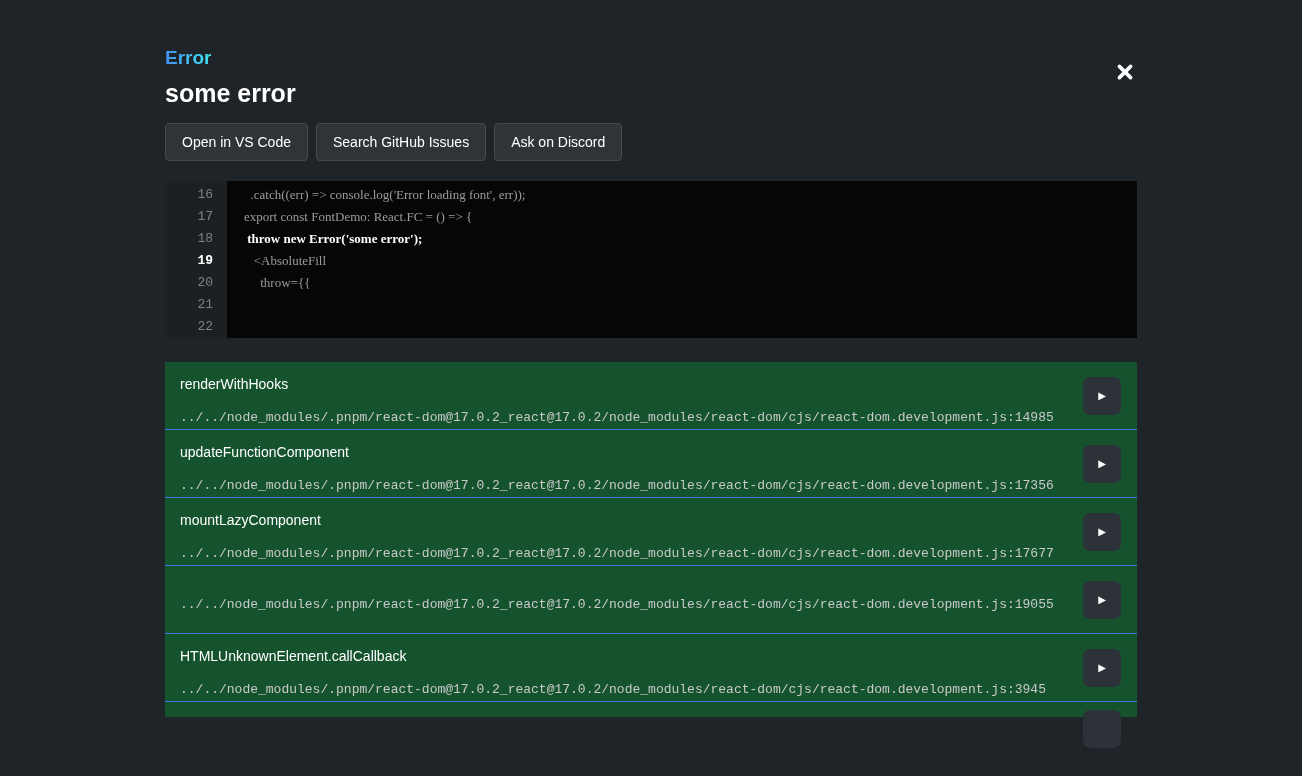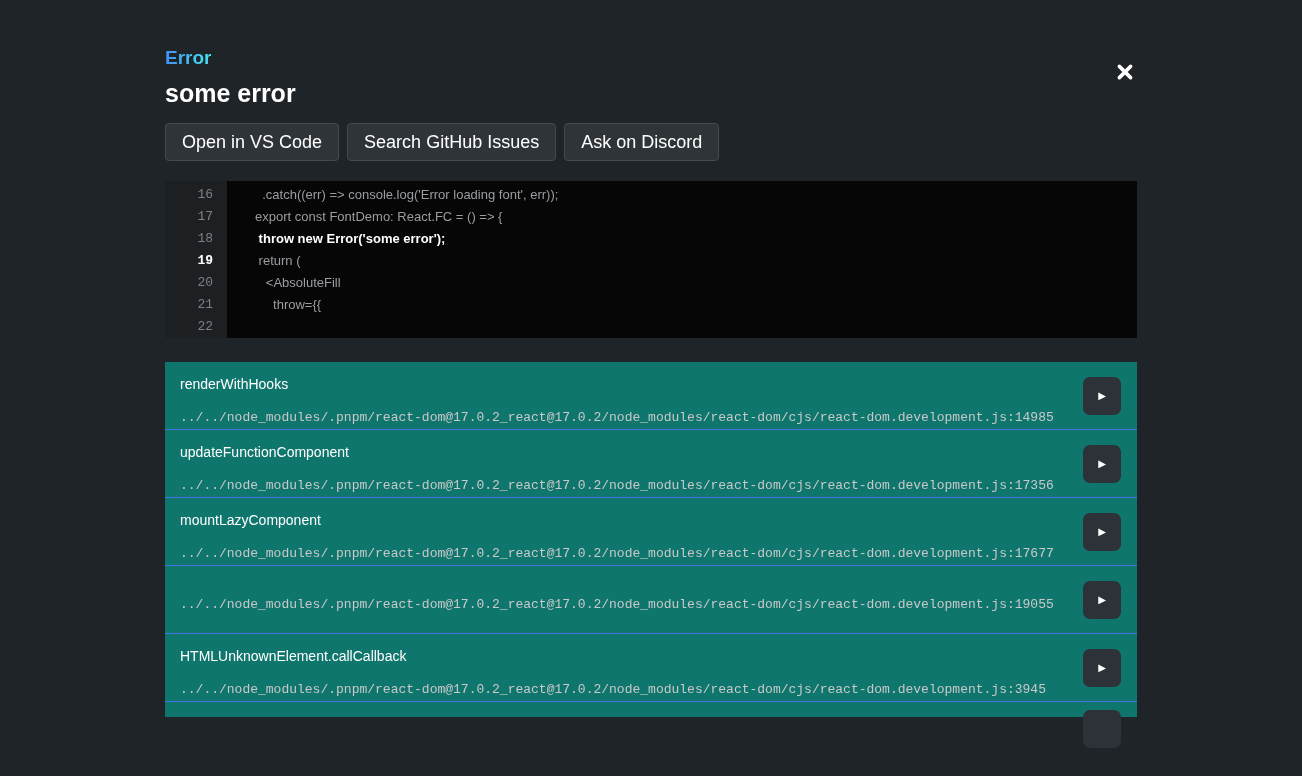--- a/index.html
+++ b/index.html
@@ -27,21 +27,21 @@
     position: absolute; top: 61px; right: 165px;
     width: 24px; height: 24px; background: transparent; border: none;
     cursor: pointer; display: flex; align-items: center; justify-content: center;
   }
 
   
   .actions { margin-top: 16px; display: flex; gap: 8px; }
   .action-btn {
     height: 38px; padding: 0 16px;
     background: #2f3439; border: 1px solid #46494e; border-radius: 4px;
-    color: #fff; font-size: 18px; font-family: "Liberation Sans", sans-serif;
+    color: #fff; font-size: 14px; font-family: "Liberation Sans", sans-serif;
     cursor: pointer; line-height: 36px;
   }
 
   
   .code-frame { margin-top: 20px; background: #000; }
   .code-header { position: relative; height: 62px; padding: 14px 15px 0; border-bottom: 1px solid #4673e4; }
   .fn-name { font-size: 15px; color: #fff; line-height: 18px; }
   .fn-loc { margin-top: 4px; font-family: "Liberation Mono", monospace; font-size: 13px; color: #9b9b9b; line-height: 16px; }
 
   .icon-btn {
@@ -54,28 +54,28 @@
   }
 
   .code-body { height: 157px; overflow: hidden; display: flex; background: #060606; }
   .gutter { width: 62px; flex: none; background: #1d2023; padding-top: 3px; }
   .codecol { flex: 1; padding-top: 3px; }
   .line-no {
     font-family: "Liberation Mono", monospace; font-size: 13px; line-height: 22px;
     color: #7d8084; text-align: right; padding-right: 14px;
   }
   .line-code {
-    font-family: Liberation Sans, sans-serif; font-size: 13px; line-height: 22px;
-    color: #9a9da1; padding-left: 28px; white-space: pre;
+    font-family: Liberation Serif, serif; font-size: 13px; line-height: 22px;
+    color: #9a9da1; padding-left: 17px; white-space: pre;
   }
   .hl { color: #fff !important; font-weight: 700; }
 
   
   .stack-list { margin-top: 24px; }
-  .stack-row { position: relative; height: 68px; background: #0f766e; border-bottom: 1px solid #4673e4; padding: 14px 15px; }
+  .stack-row { position: relative; height: 68px; background: #14532d; border-bottom: 1px solid #4673e4; padding: 14px 15px; }
   .frame-name { font-size: 14px; color: #fff; line-height: 17px; }
   .frame-loc { margin-top: 17px; font-family: "Liberation Mono", monospace; font-size: 13px; color: #c9c9c9; line-height: 15px; }
   .frame-btn { top: 15px; right: 16px; }
   .stack-row.partial { height: 15px; border-bottom: none; padding: 0; }
   .stack-row.partial .icon-btn { top: 8px; }
 </style>
 </head>
 <body>
 
 <button class="close-btn">
@@ -107,21 +107,20 @@
         <div class="line-no hl">19</div>
         <div class="line-no">20</div>
         <div class="line-no">21</div>
         <div class="line-no">22</div>
       </div>
       <div class="codecol">
         <div class="line-code">  .catch((err) =&gt; console.log('Error loading font', err));</div>
         <div class="line-code"></div>
         <div class="line-code">export const FontDemo: React.FC = () =&gt; {</div>
         <div class="line-code hl"> throw new Error('some error');</div>
-        <div class="line-code"> return (</div>
         <div class="line-code">   &lt;AbsoluteFill</div>
         <div class="line-code">     throw={{</div>
       </div>
     </div>
   </div>
 
   <div class="stack-list">
 
     <div class="stack-row">
       <div class="frame-name">renderWithHooks</div>

